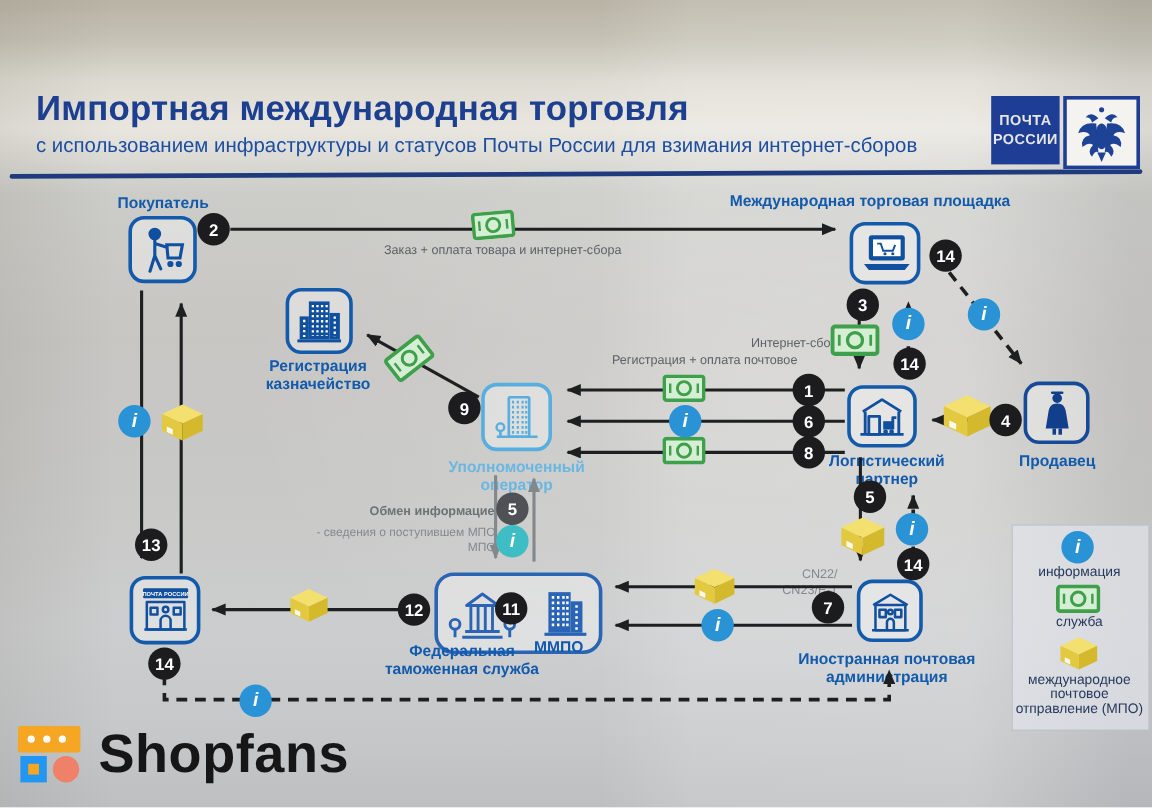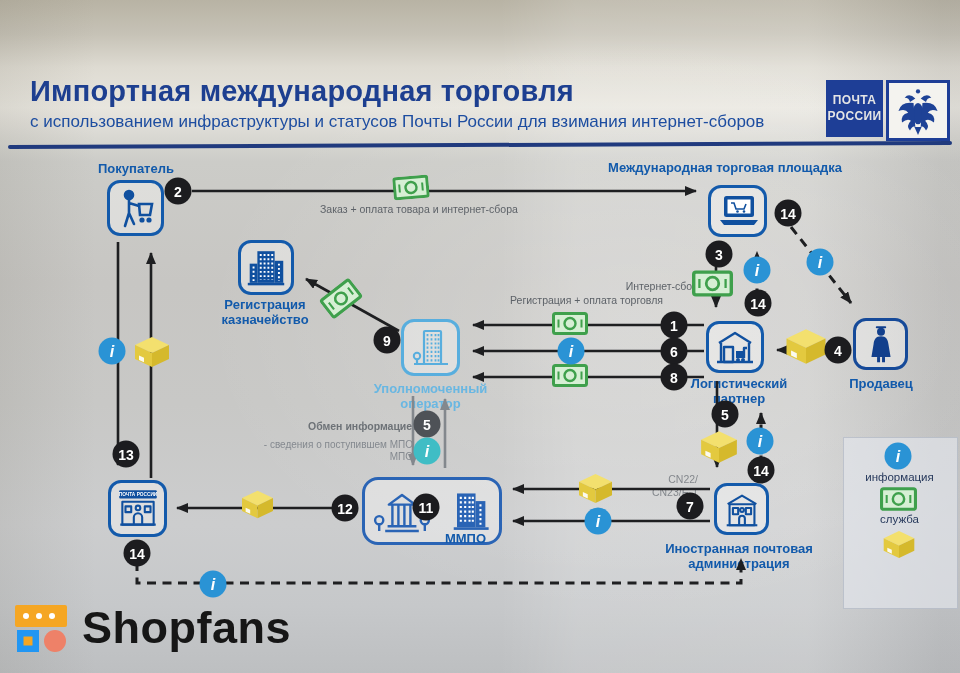--- a/index.html
+++ b/index.html
@@ -205,20 +205,24 @@
       </g>
     </svg>
     <svg class="abs" style="left:80px;top:6px;" width="48" height="52" viewBox="0 0 44 44">
       <rect x="11" y="5" width="17" height="31" fill="#2a64b5"></rect>
       <path stroke="#fff" stroke-width="1.9" stroke-dasharray="2 2.2" d="M14.5 8 V33 M18.5 8 V33 M22.5 8 V33 M25.5 8 V33" fill="none"></path>
       <rect x="28" y="12" width="9" height="24" fill="#2a64b5"></rect>
       <path stroke="#fff" stroke-width="1.9" stroke-dasharray="2 2.2" d="M32.5 15 V34" fill="none"></path>
       <rect x="8" y="36" width="32" height="2.4" fill="#2a64b5"></rect>
     </svg>
   </div>
+  <div class="lbl" style="left:315px;top:535px;width:140px;">
+    <span>Федеральная</span>
+    <span>таможенная служба</span>
+  </div>
   <div class="lbl" style="left:438px;top:531px;width:55px;">ММПО</div>
 
   <div class="node" style="left:714px;top:483px;width:55px;height:52px;">
     <svg width="44" height="40" viewBox="0 0 46 40">
       <g stroke="#10509f" stroke-width="2.2" fill="none" stroke-linejoin="round">
         <path d="M8 15 L23 6 L38 15"></path>
         <rect x="10" y="15" width="26" height="22"></rect>
         <rect x="13.5" y="19" width="5.5" height="6.5"></rect>
         <rect x="27" y="19" width="5.5" height="6.5"></rect>
         <circle cx="23" cy="21" r="2"></circle>
@@ -242,21 +246,21 @@
         <rect x="29.5" y="18.5" width="5.5" height="5.5"></rect>
         <circle cx="23" cy="20" r="2.2"></circle>
         <path d="M19 36 V29 a4 4 0 0 1 8 0 V36"></path>
         <path d="M6 36 H40"></path>
       </g>
     </svg>
   </div>
 
   <div class="elbl" style="left:320px;top:203px;">Заказ + оплата товара и интернет-сбора</div>
   <div class="elbl" style="left:598px;top:280px;width:100px;text-align:right;">Интернет-сбор</div>
-  <div class="elbl" style="left:510px;top:294px;">Регистрация + оплата торговля</div>
+  <div class="elbl" style="left:510px;top:294px;">Регистрация + оплата почтовое</div>
   <div class="elbl" style="left:636px;top:429px;width:62px;text-align:right;color:#84888d;margin-top:44px;">
     <span>CN22/</span>
     <span>CN23/Е-1</span>
   </div>
   <div class="elbl" style="left:308px;top:420px;font-weight:bold;color:#6d7277;">Обмен информацией</div>
   <div class="elbl" style="left:246px;top:439px;width:152px;text-align:right;color:#84898f;font-size:10px;margin-left:15px;">
     <span>- сведения о поступившем МПО</span>
     <span>МПО</span>
   </div>
 
@@ -376,20 +380,25 @@
   </div>
   <div class="llbl" style="top:513px;">служба</div>
   <div class="parcel" style="left:881px;top:529px;">
     <svg width="36" height="31" viewBox="0 0 40 34">
         <polygon points="20,2 37,10 20,18 3,10" fill="#f3e06e"></polygon>
         <polygon points="3,10 20,18 20,32 3,24" fill="#e3c93f"></polygon>
         <polygon points="37,10 20,18 20,32 37,24" fill="#d5b92c"></polygon>
         <polygon points="7,20.5 12,22.8 12,27.2 7,24.9" fill="#fbfaf0"></polygon>
       </svg>
   </div>
+  <div class="llbl" style="top:561px;">
+    <span>международное</span><br>
+    <span>почтовое</span><br>
+    <span>отправление (МПО)</span>
+  </div>
 
   <div class="abs" style="left:15px;top:605px;">
     <svg width="56" height="50" viewBox="0 0 56 50">
       <rect x="0" y="0" width="52" height="22" rx="2" fill="#f5a623"></rect>
       <circle cx="11" cy="11" r="3" fill="#fff"></circle>
         <circle cx="24" cy="11" r="3" fill="#fff"></circle>
         <circle cx="37" cy="11" r="3" fill="#fff"></circle>
       <rect x="2" y="25" width="22" height="22" fill="#2196f3"></rect>
       <rect x="8.5" y="31.5" width="9" height="9" fill="#f5a623"></rect>
       <circle cx="40" cy="36" r="11" fill="#ee8168"></circle>

